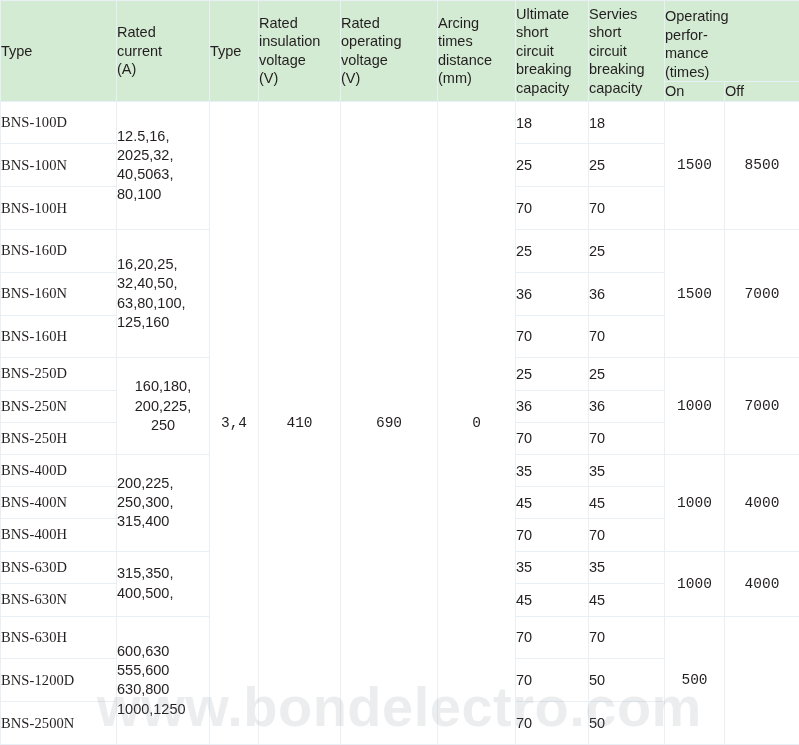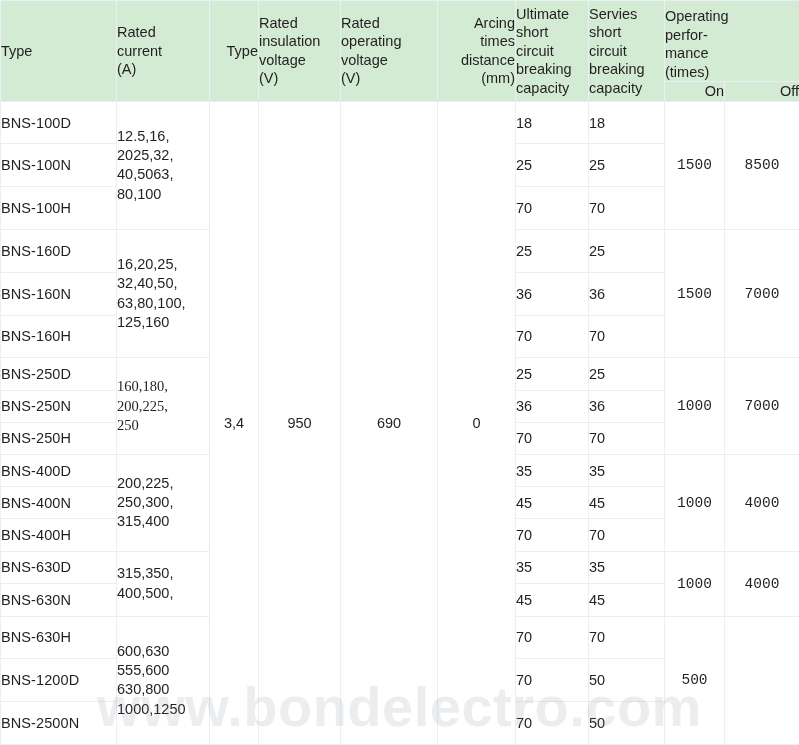--- a/index.html
+++ b/index.html
@@ -28,64 +28,65 @@
     padding: 0;
     font-size: 14.5px;
     color: #231f20;
     font-weight: normal;
     vertical-align: middle;
   }
   thead th {
     background: #d3ead3;
     border-color: #ffffff;
     border-width: 2px;
-    text-align: right;
+    text-align: left;
     vertical-align: middle;
     line-height: 1.28;
     padding: 2px 4px;
   }
   th.hleft {
     text-align: left;
     padding-left: 8px;
   }
   th.onoff {
     font-size: 14.5px;
     padding: 1px 2px;
   }
   td.type-cell {
     text-align: left;
     padding-left: 6px;
     font-size: 15px;
     letter-spacing: 0.1px;
     white-space: nowrap;
+    font-family: Liberation Serif, serif;
   }
   td.ctr {
     text-align: left;
   }
   td.current-cell {
     text-align: left;
     line-height: 1.33;
     font-size: 14.5px;
     padding: 2px 2px;
   }
   td.current-cell.topalign {
     vertical-align: top;
-    text-align: left;
+    text-align: center;
     padding-left: 12px;
     padding-top: 8px;
-    font-family: Liberation Serif, serif;
   }
   tr.grp-start td,
   tr.grp-start th {
     border-top: 1px solid #dce6ee;
   }
   td.spanbig {
     text-align: center;
     vertical-align: middle;
     font-size: 15px;
+    font-family: Liberation Mono, monospace;
   }
   td.perf {
     text-align: center;
     vertical-align: middle;
     font-size: 15.5px;
     font-family: Liberation Mono, monospace;
   }
   #watermark {
     position: absolute;
     left: 0;
@@ -183,21 +184,21 @@
   <tbody>
       <tr>
         <td class="type-cell">BNS-100D</td>
         <td class="current-cell" rowspan="3">
           <div>12.5,16,</div>
           <div>2025,32,</div>
           <div>40,5063,</div>
           <div>80,100</div>
         </td>
         <td class="spanbig" rowspan="17">3,4</td>
-        <td class="spanbig" rowspan="17">950</td>
+        <td class="spanbig" rowspan="17">410</td>
         <td class="spanbig" rowspan="17">690</td>
         <td class="spanbig" rowspan="17">0</td>
         <td class="ctr">18</td>
         <td class="ctr">18</td>
         <td class="perf" rowspan="3">1500</td>
         <td class="perf" rowspan="3">8500</td>
       </tr>
       <tr>
         <td class="type-cell">BNS-100N</td>
         <td class="ctr">25</td>

